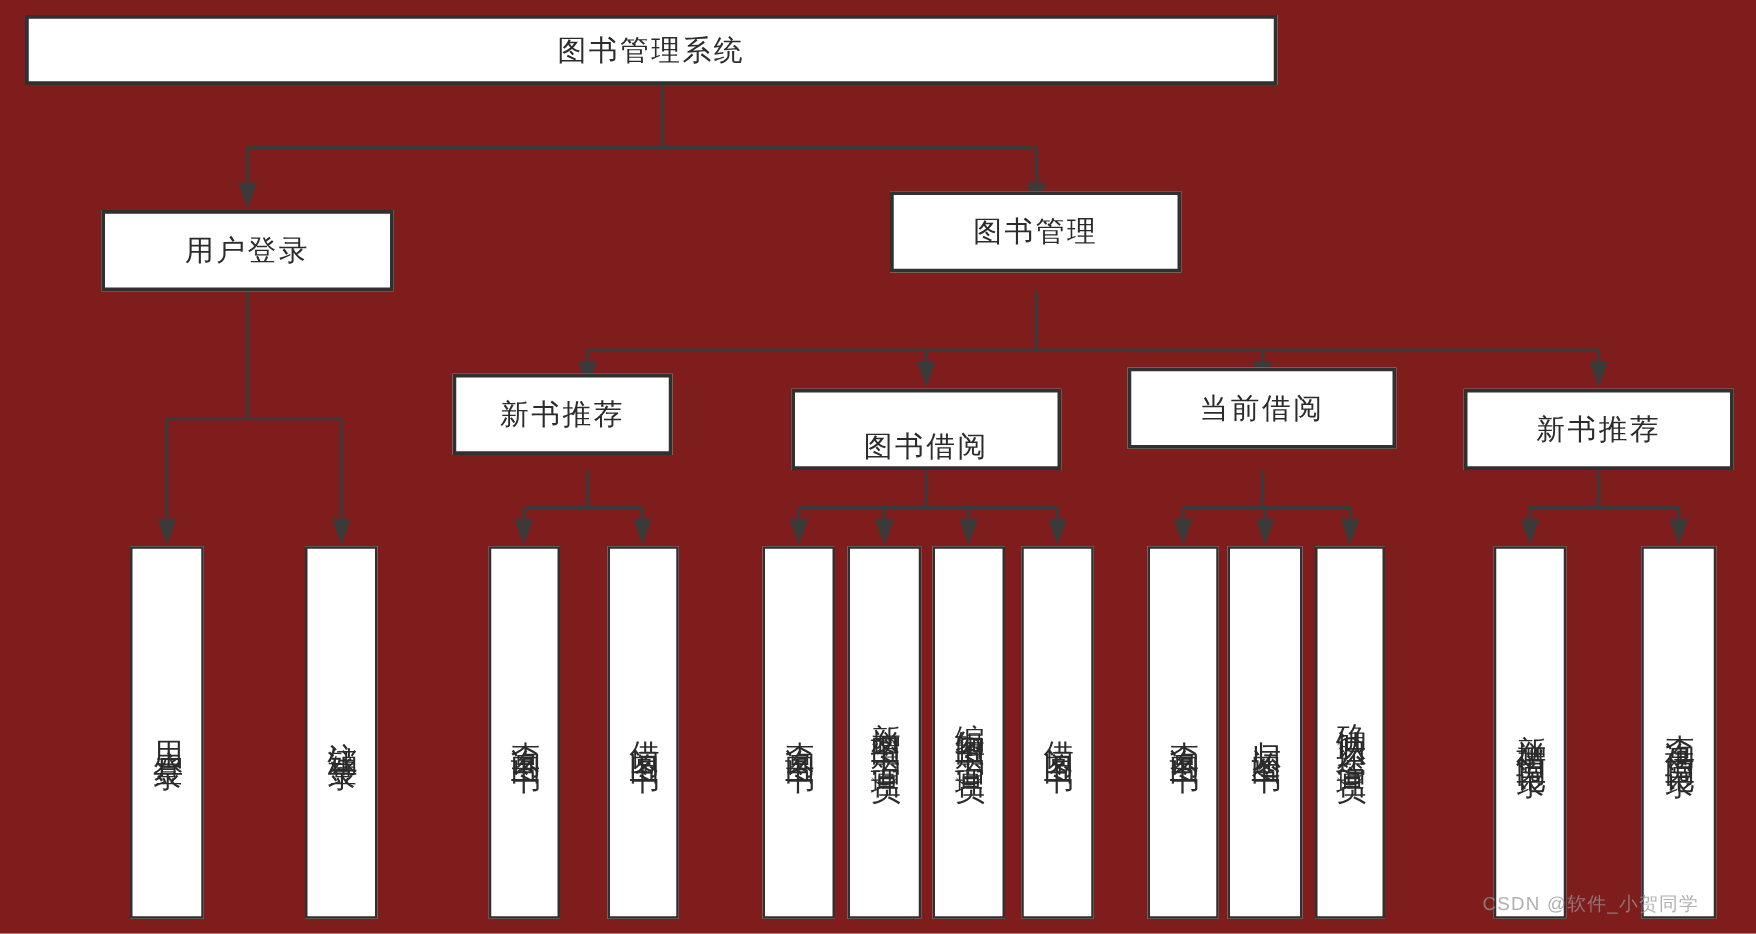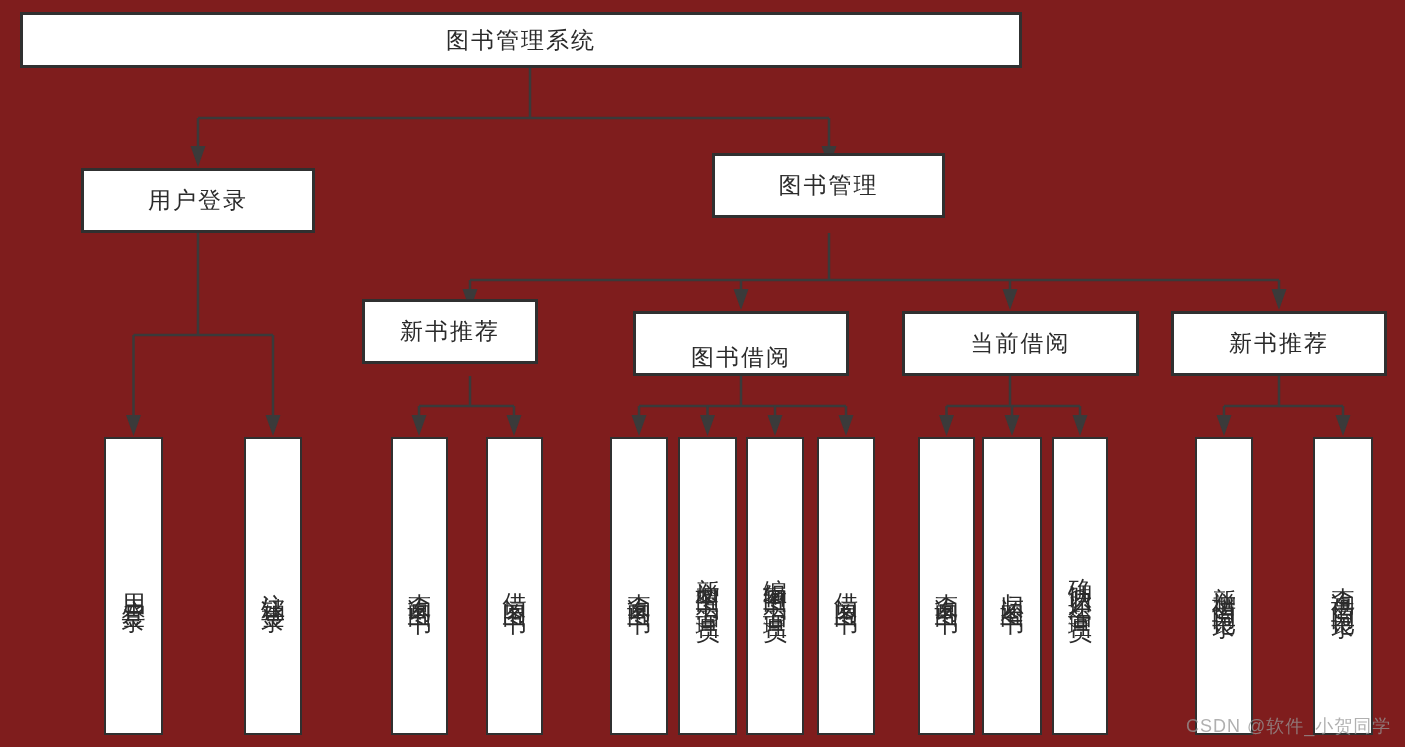--- a/index.html
+++ b/index.html
@@ -36,21 +36,21 @@
     writing-mode:vertical-rl;
     text-orientation:mixed;
     font-size:24px;
     letter-spacing:6px;
     line-height:1;
     white-space:nowrap;
   }
   .watermark{
     position:absolute;
     left:1186px;top:714px;
-    font-size:18px;
+    font-size:15px;
     color:rgba(150,150,150,0.75);
     letter-spacing:1px;
     white-space:nowrap;
   }
 </style>
 </head>
 <body>
 
 <div class="canvas">
 
@@ -113,21 +113,21 @@
   <div class="hbox" style="left:712px;top:153px;width:233px;height:65px;">
     <span>图书管理</span>
   </div>
 
   <div class="hbox" style="left:362px;top:299px;width:176px;height:65px;">
     <span>新书推荐</span>
   </div>
   <div class="hbox" style="left:633px;top:311px;width:216px;height:65px;align-items:flex-end;">
     <span>图书借阅</span>
   </div>
-  <div class="hbox" style="left:902px;top:311px;width:237px;height:65px;">
+  <div class="hbox" style="left:902px;top:294px;width:215px;height:65px;">
     <span>当前借阅</span>
   </div>
   <div class="hbox" style="left:1171px;top:311px;width:216px;height:65px;">
     <span>新书推荐</span>
   </div>
 
   <div class="tall" style="left:104px;width:59px;">
     <span class="vtext">用户登录</span>
   </div>
   <div class="tall" style="left:244px;width:58px;">

